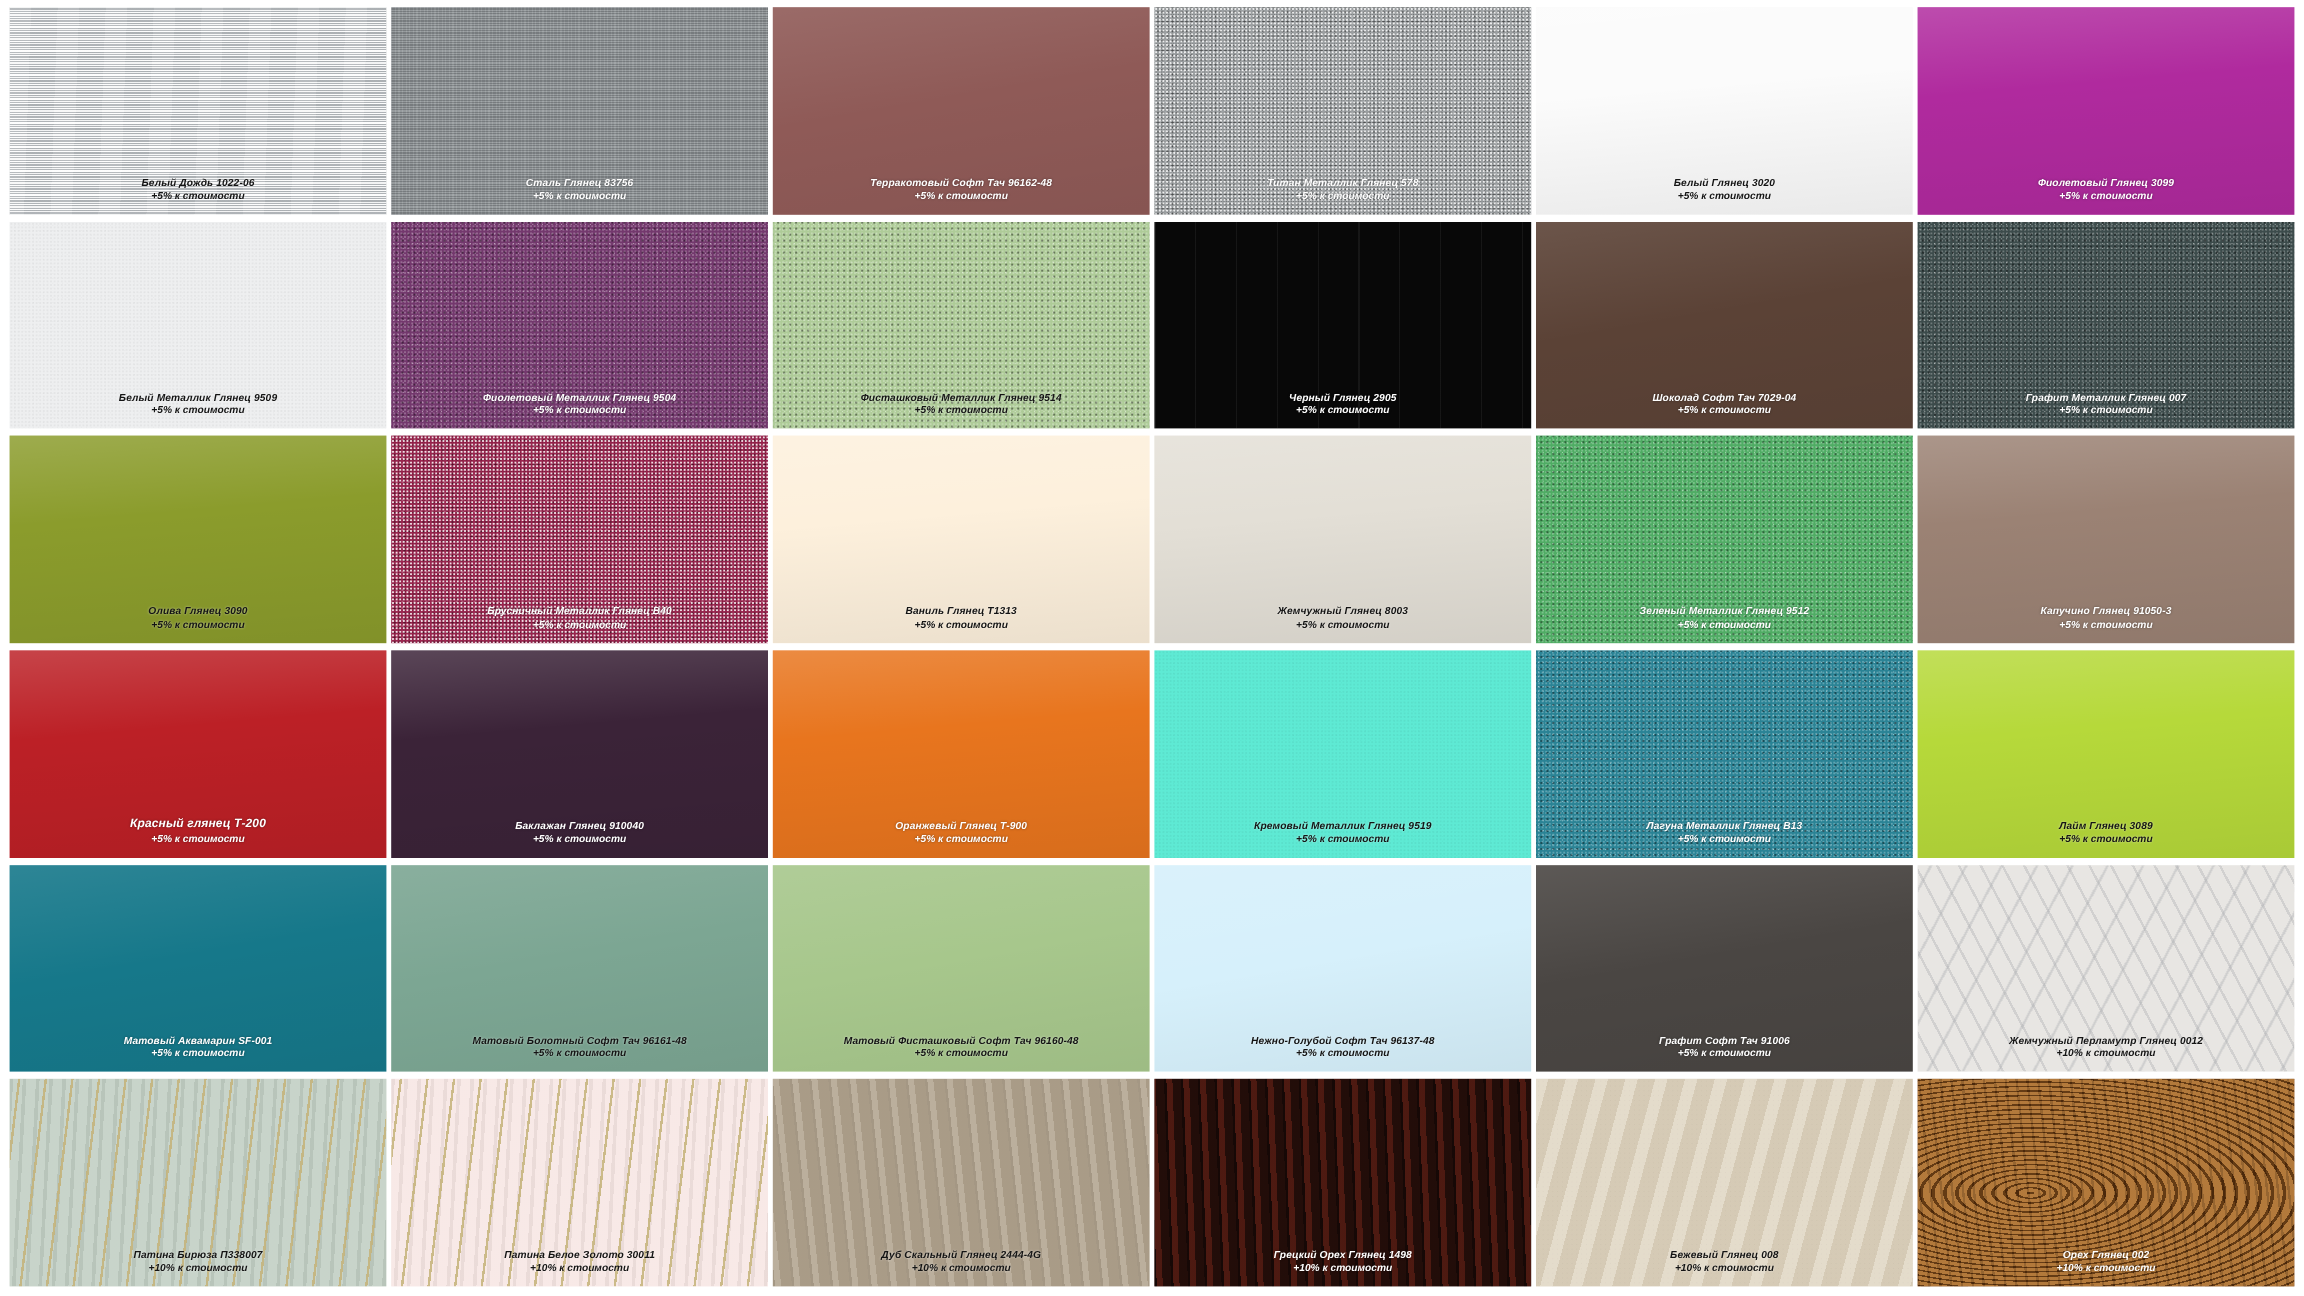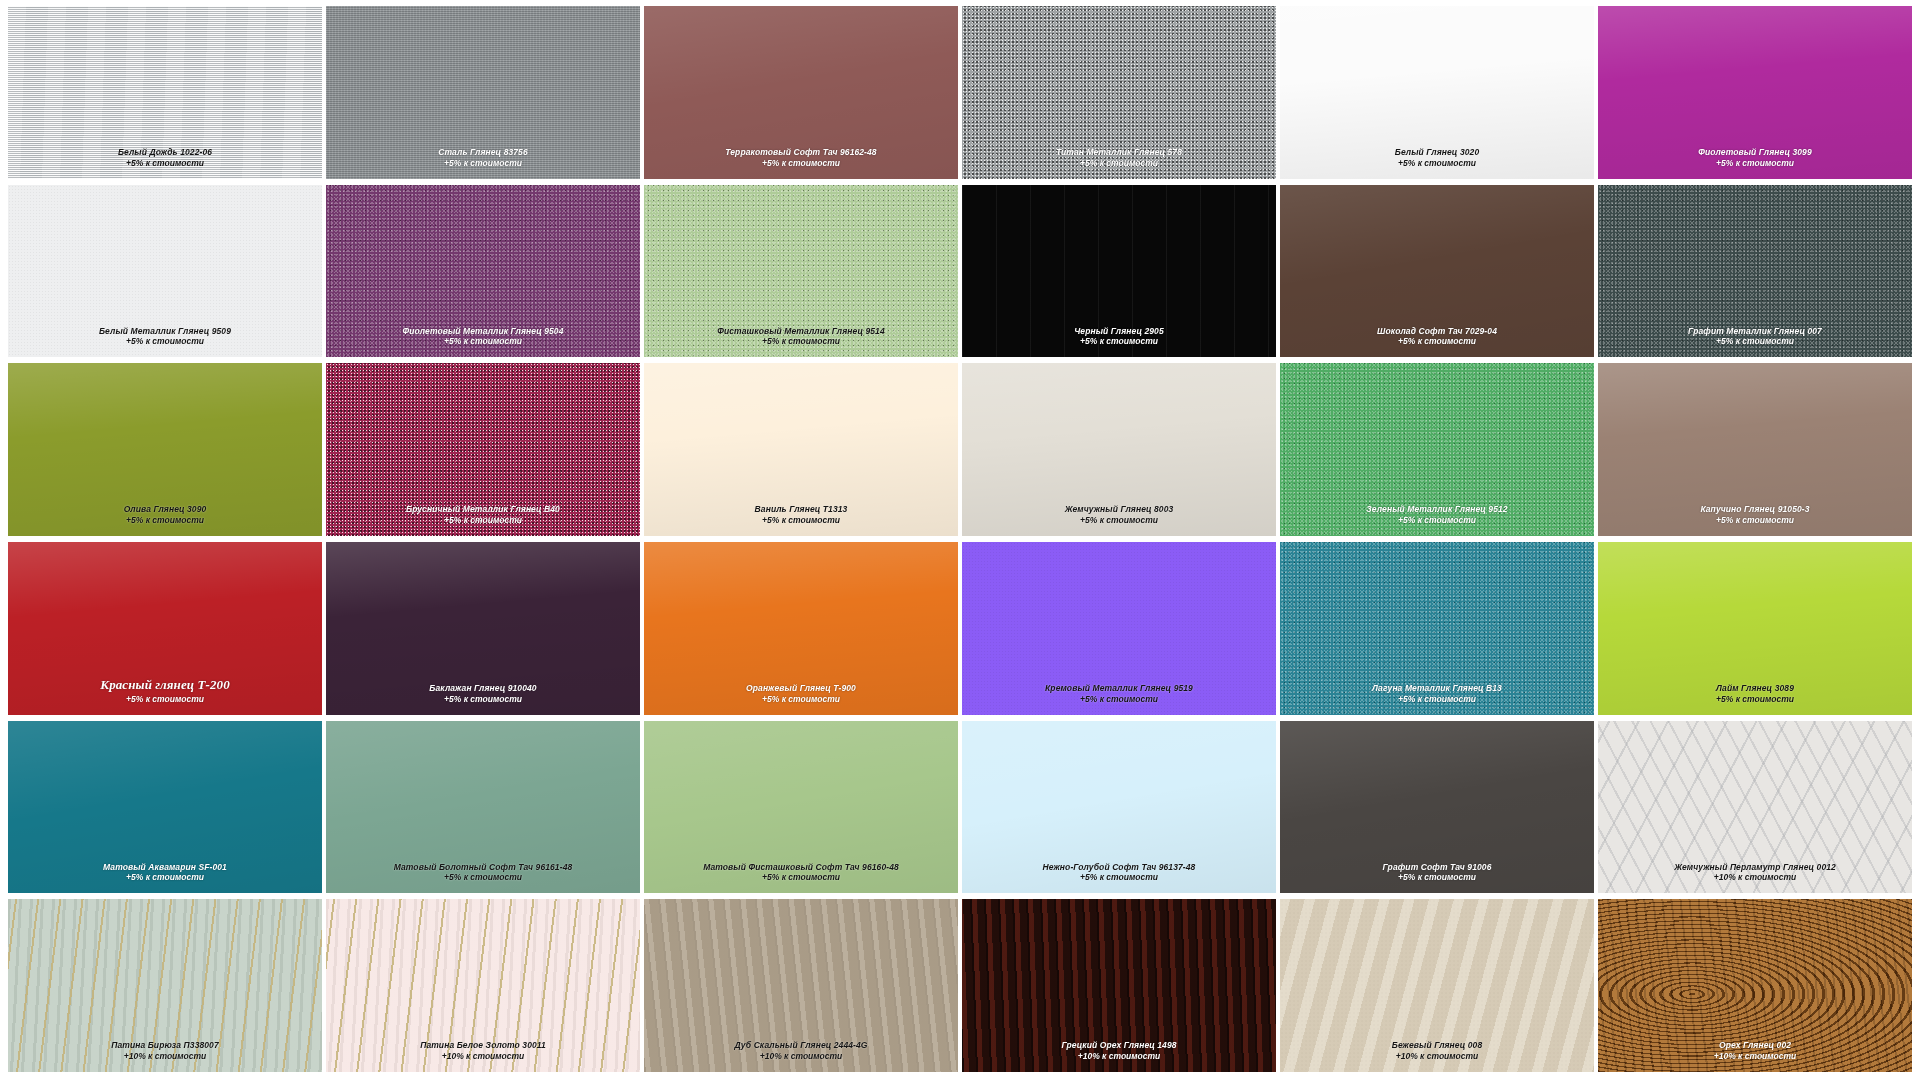--- a/index.html
+++ b/index.html
@@ -318,39 +318,39 @@
       <div class="swatch dk" style="background: rgb(155, 130, 116);">
         <div class="tex tex-gloss"></div>
         <div class="label-wrap">
           <span class="nm" style="font-size: 8.5px;">Капучино Глянец 91050-3</span>
           <span class="pr" style="font-size: 8.5px;">+5% к стоимости</span>
         </div>
       </div>
       <div class="swatch dk" style="background: rgb(188, 32, 38);">
         <div class="tex tex-gloss"></div>
         <div class="label-wrap">
-          <span class="nm" style="font-size: 13px; font-family: Liberation Serif, serif;">Красный глянец Т-200</span>
+          <span class="nm" style="font-size: 10px;">Красный глянец Т-200</span>
           <span class="pr" style="font-size: 8.5px;">+5% к стоимости</span>
         </div>
       </div>
       <div class="swatch dk" style="background: rgb(59, 35, 56);">
         <div class="tex tex-gloss"></div>
         <div class="label-wrap">
           <span class="nm" style="font-size: 8.5px;">Баклажан Глянец 910040</span>
           <span class="pr" style="font-size: 8.5px;">+5% к стоимости</span>
         </div>
       </div>
       <div class="swatch dk" style="background: rgb(232, 117, 30);">
         <div class="tex tex-gloss"></div>
         <div class="label-wrap">
           <span class="nm" style="font-size: 8.5px;">Оранжевый Глянец Т-900</span>
           <span class="pr" style="font-size: 8.5px;">+5% к стоимости</span>
         </div>
       </div>
-      <div class="swatch lt" style="background: #8b5cf6;">
+      <div class="swatch lt" style="background: #5eead4;">
         <div class="tex tex-paper"></div>
         <div class="label-wrap">
           <span class="nm" style="font-size: 8.5px;">Кремовый Металлик Глянец 9519</span>
           <span class="pr" style="font-size: 8.5px;">+5% к стоимости</span>
         </div>
       </div>
       <div class="swatch dk" style="background: rgb(42, 131, 149);">
         <div class="tex tex-speckle"></div>
         <div class="label-wrap">
           <span class="nm" style="font-size: 8.5px;">Лагуна Металлик Глянец В13</span>

